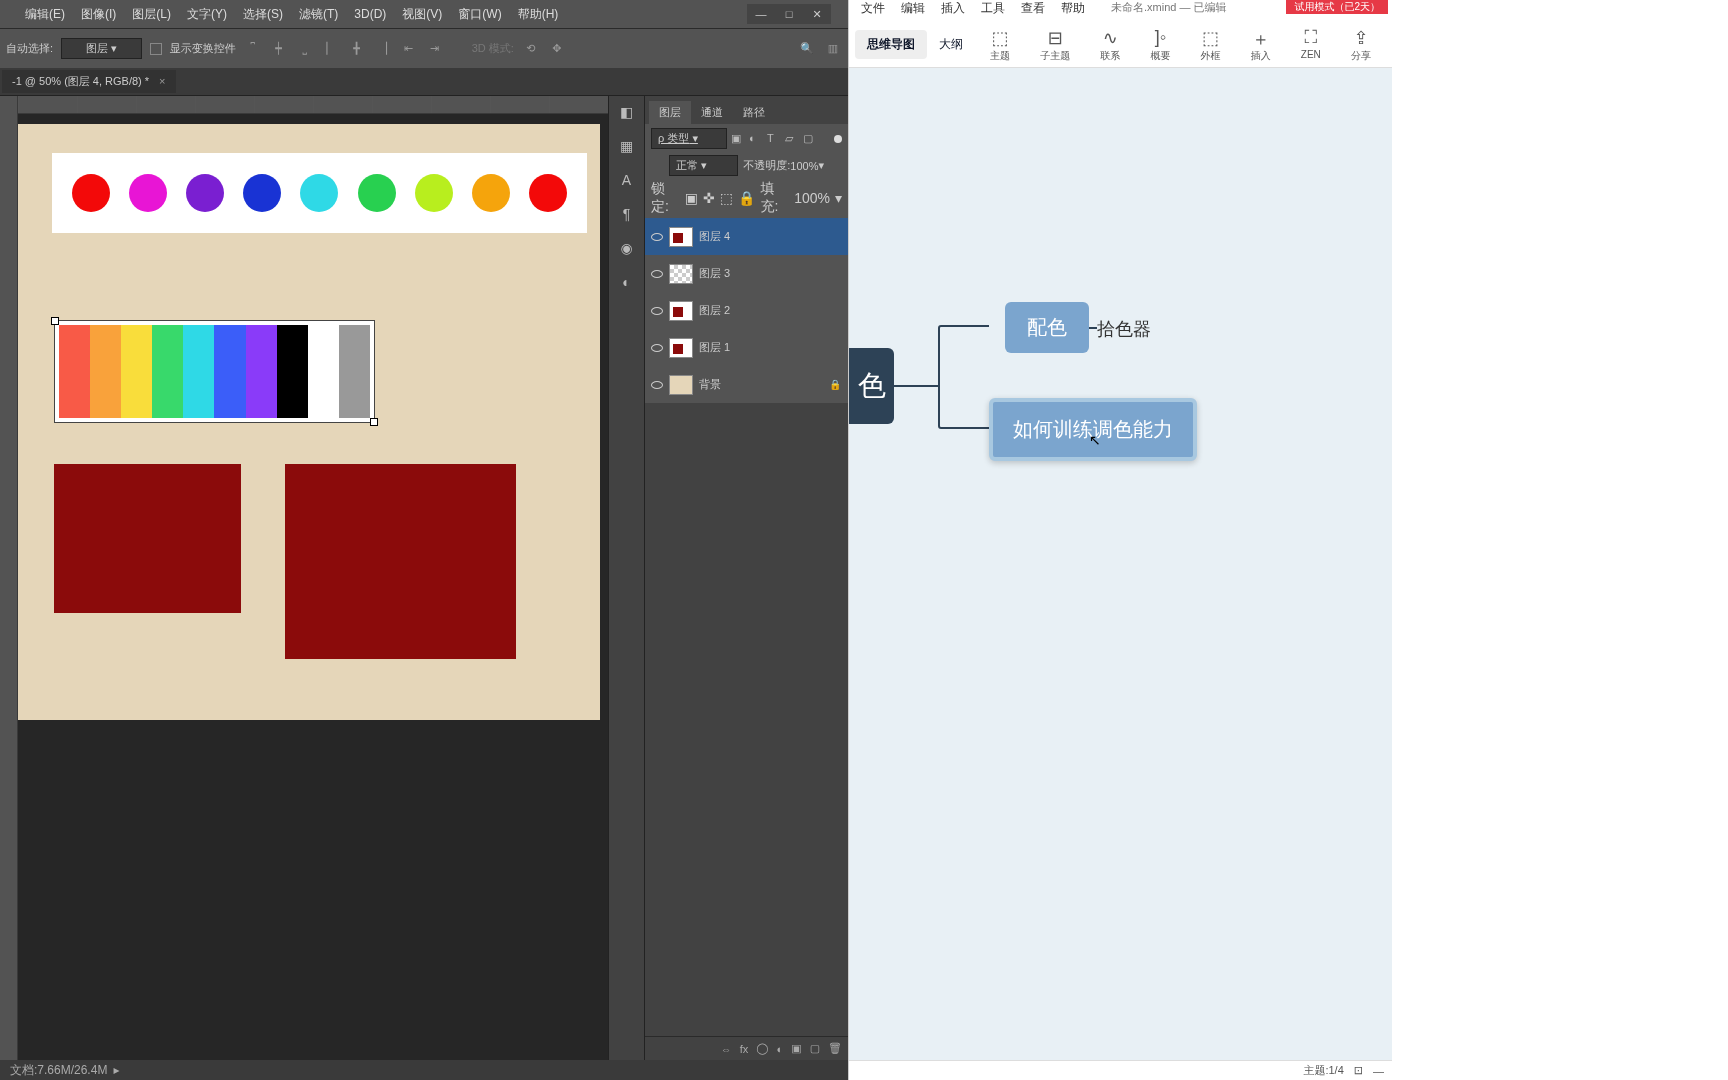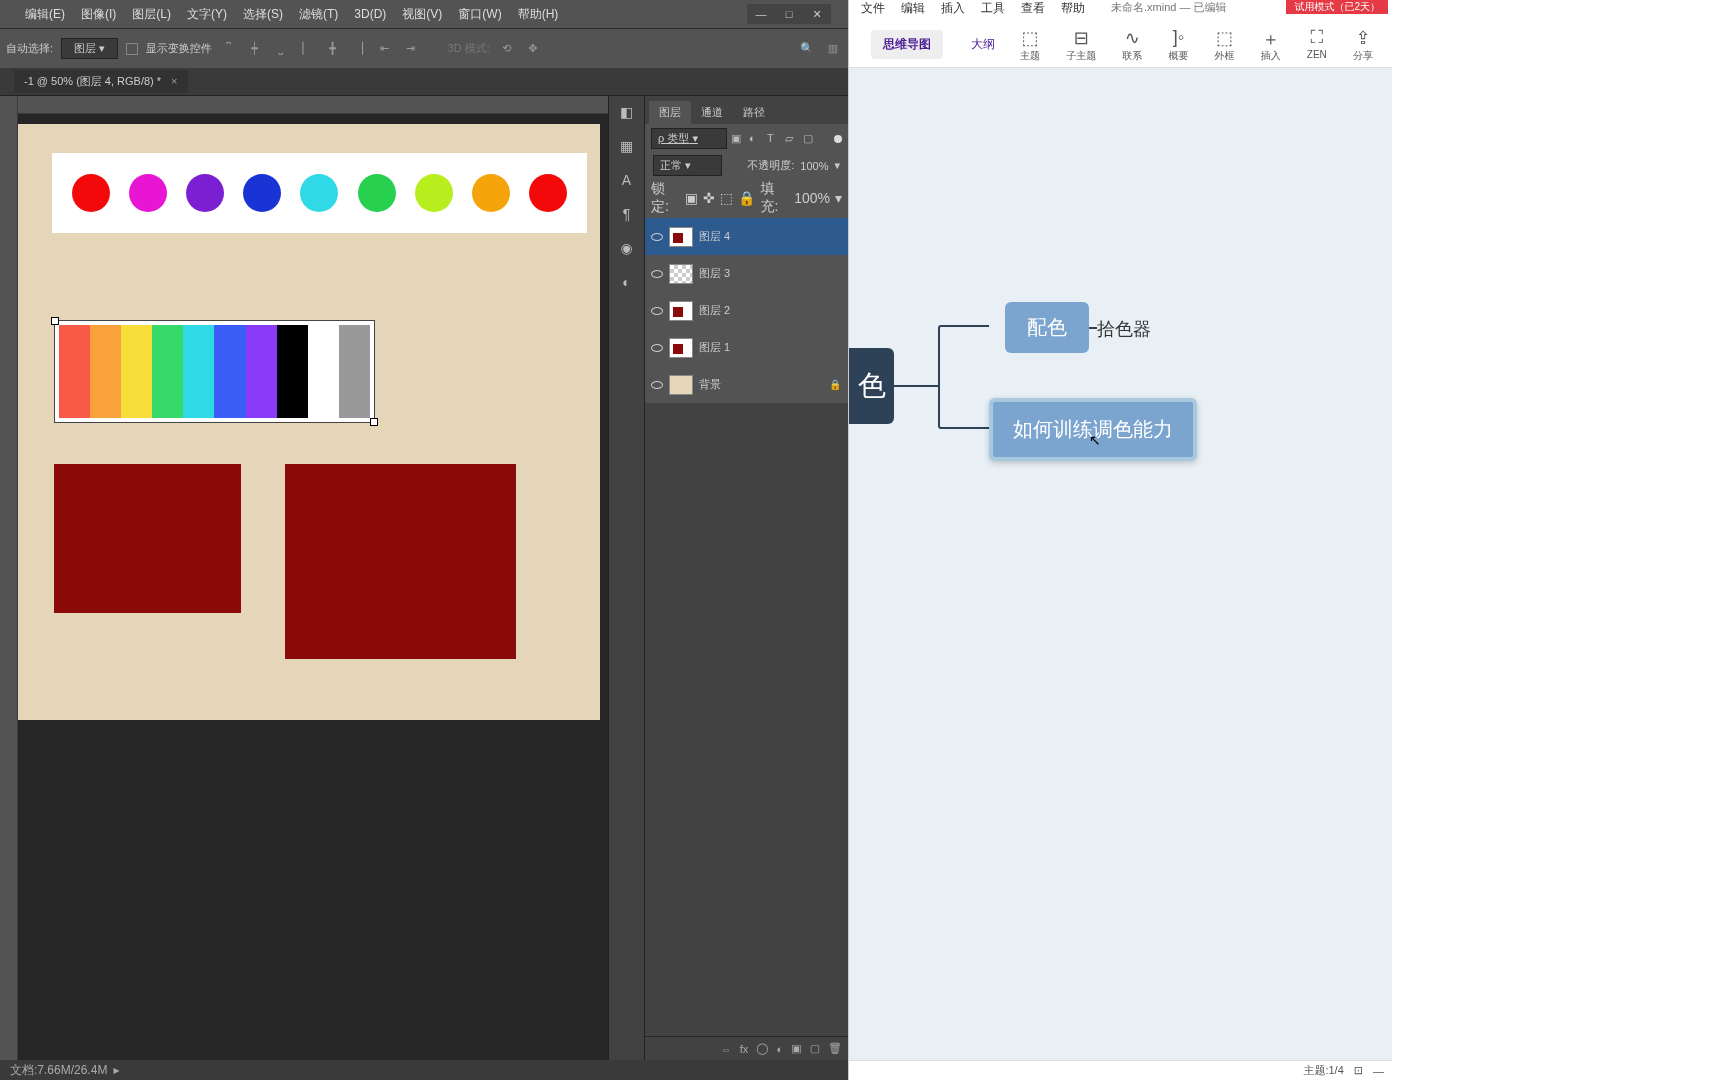--- a/index.html
+++ b/index.html
@@ -3,24 +3,24 @@
 <meta charset="utf-8">
 <style>
 *{margin:0;padding:0;box-sizing:border-box;font-family:"Microsoft YaHei",sans-serif;}
 body{display:flex;width:1728px;height:1080px;overflow:hidden;}
 .ps-app{width:848px;height:100%;background:#323232;display:flex;flex-direction:column;}
 .ps-menubar{height:28px;background:#535353;display:flex;align-items:center;padding:0 17px;color:#ddd;font-size:12px;}
 .ps-menubar span{padding:0 8px;cursor:default;}
 .ps-winctrl{margin-left:auto;display:flex;gap:0;}
 .ps-winctrl div{width:28px;height:20px;background:#444;color:#ccc;display:flex;align-items:center;justify-content:center;font-size:11px;}
 .ps-options{height:40px;background:#535353;border-top:1px solid #2a2a2a;display:flex;align-items:center;padding:0 6px;color:#ccc;font-size:11px;gap:8px;}
-.ps-options .sel{background:#3a3a3a;padding:2px 12px;border:1px solid #222;}
+.ps-options .sel{background:#3a3a3a;padding:2px 24px;border:1px solid #222;}
 .ps-options .chk{width:12px;height:12px;border:1px solid #888;}
 .ps-options .icon{width:18px;height:18px;display:flex;align-items:center;justify-content:center;color:#999;}
-.ps-tabbar{height:28px;background:#3a3a3a;display:flex;align-items:center;color:#ccc;font-size:11px;padding-left:14px;border-bottom:1px solid #222;}
+.ps-tabbar{height:28px;background:#3a3a3a;display:flex;align-items:center;color:#ccc;font-size:11px;padding-left:2px;border-bottom:1px solid #222;}
 .ps-tab{padding:4px 10px;background:#323232;}
 .ps-tab .close{margin-left:10px;color:#999;}
 .ps-main{flex:1;display:flex;}
 .ps-canvas-area{flex:1;background:#262626;overflow:auto;display:flex;}
 .ps-rulerV{width:18px;background:#535353;border-right:1px solid #3a3a3a;}
 .ps-canvas-col{flex:1;display:flex;flex-direction:column;}
 .ps-rulerH{height:18px;background:#535353;border-bottom:1px solid #3a3a3a;display:flex;color:#999;font-size:8px;}
 .ps-rulerH span{flex:1;border-left:1px solid #555;}
 .ps-canvas-wrap{flex:1;position:relative;padding:10px 0 0 0;}
 .canvas{width:582px;height:596px;background:#e5d6b9;margin-left:0;position:relative;}
@@ -35,21 +35,21 @@
 .red-sq2{position:absolute;left:267px;top:340px;width:231px;height:195px;background:#8b0b0b;}
 .ps-toolstrip{width:36px;background:#424242;border-left:1px solid #222;display:flex;flex-direction:column;align-items:center;padding-top:8px;gap:18px;color:#bbb;font-size:14px;}
 .ps-panels{width:204px;background:#424242;border-left:1px solid #222;display:flex;flex-direction:column;color:#ccc;font-size:11px;}
 .panel-tabs{height:28px;display:flex;align-items:flex-end;padding:0 4px;}
 .panel-tabs span{padding:4px 10px;}
 .panel-tabs span.active{background:#535353;}
 .panel-body{background:#535353;flex:0 0 auto;}
 .filter-row{display:flex;align-items:center;padding:4px 6px;gap:4px;}
 .filter-row .sel{background:#3a3a3a;padding:2px 28px 2px 6px;border:1px solid #222;flex:0 0 auto;text-decoration:underline;}
 .filter-row .ficon{width:14px;height:14px;color:#bbb;}
-.blend-row{display:flex;align-items:center;padding:2px 8px;gap:6px;}
+.blend-row{display:flex;align-items:center;padding:2px 24px;}
 .blend-row .sel{background:#3a3a3a;padding:2px 30px 2px 6px;border:1px solid #222;}
 .lock-row{display:flex;align-items:center;padding:2px 6px;gap:5px;font-size:14px;}
 .layers{background:#535353;min-height:180px;}
 .layer{display:flex;align-items:center;height:37px;padding:0 6px;gap:6px;text-align:right;}
 .layer.sel{background:#2d5a8f;}
 .layer .eye{width:12px;height:8px;border:1px solid #ccc;border-radius:50%;}
 .layer .thumb{width:24px;height:20px;background:#fff;border:1px solid #888;position:relative;}
 .layer .thumb.checker{background:repeating-conic-gradient(#ccc 0 25%,#fff 0 50%) 0 0/8px 8px;}
 .layer .thumb .dot{width:10px;height:10px;background:#8b0b0b;position:absolute;left:3px;top:5px;}
 .layer .thumb.bg{background:#e5d6b9;}
@@ -57,21 +57,21 @@
 .panel-footer{height:24px;background:#424242;border-top:1px solid #2a2a2a;margin-top:auto;display:flex;align-items:center;justify-content:flex-end;padding:0 6px;gap:8px;color:#aaa;font-size:11px;}
 .ps-status{height:20px;background:#3a3a3a;color:#aaa;font-size:12px;display:flex;align-items:center;padding:0 10px;}
 
 .xmind-app{width:544px;height:100%;background:#fff;display:flex;flex-direction:column;border-left:1px solid #ccc;}
 .xm-menubar{height:22px;display:flex;align-items:flex-start;font-size:12px;color:#333;padding:0 4px;}
 .xm-menubar span{padding:0 8px;}
 .xm-title{margin-left:10px;color:#777;font-size:11px;}
 .xm-trial{margin-left:auto;background:#e63946;color:#fff;font-size:10px;padding:2px 8px;}
 .xm-toolbar{height:46px;display:flex;align-items:center;border-bottom:1px solid #ddd;padding:0 6px;gap:0;}
 .xm-tabs{display:flex;height:100%;align-items:center;}
-.xm-tabs span{padding:6px 12px;font-size:12px;color:#4c1d95;margin-left:16px;}
+.xm-tabs span{padding:6px 12px;font-size:12px;color:#0f172a;}
 .xm-tabs span.active{background:#eee;border-radius:4px;font-weight:bold;}
 .xm-toolbtn{display:flex;flex-direction:column;align-items:center;padding:2px 10px;gap:2px;}
 .xm-toolbtn .ico{font-size:18px;color:#555;height:20px;}
 .xm-toolbtn .lbl{font-size:10px;color:#555;}
 .xm-canvas{flex:1;background:#e8f0f5;position:relative;overflow:hidden;}
 .xm-root{position:absolute;left:0;top:280px;width:45px;height:76px;background:#2d4256;color:#fff;font-size:28px;display:flex;align-items:center;justify-content:flex-end;padding-right:8px;border-radius:0 6px 6px 0;}
 .xm-node1{position:absolute;left:156px;top:234px;padding:12px 22px;background:#7ba5ce;color:#fff;font-size:20px;border-radius:6px;}
 .xm-node2{position:absolute;left:140px;top:330px;padding:14px 20px;background:#7ba5ce;color:#fff;font-size:20px;border-radius:6px;border:4px solid #a8c8e0;box-shadow:0 2px 6px rgba(0,0,0,0.2);}
 .xm-leaf{position:absolute;left:248px;top:249px;font-size:18px;color:#333;}
 .xm-cursor{position:absolute;left:240px;top:364px;font-size:14px;color:#000;}

